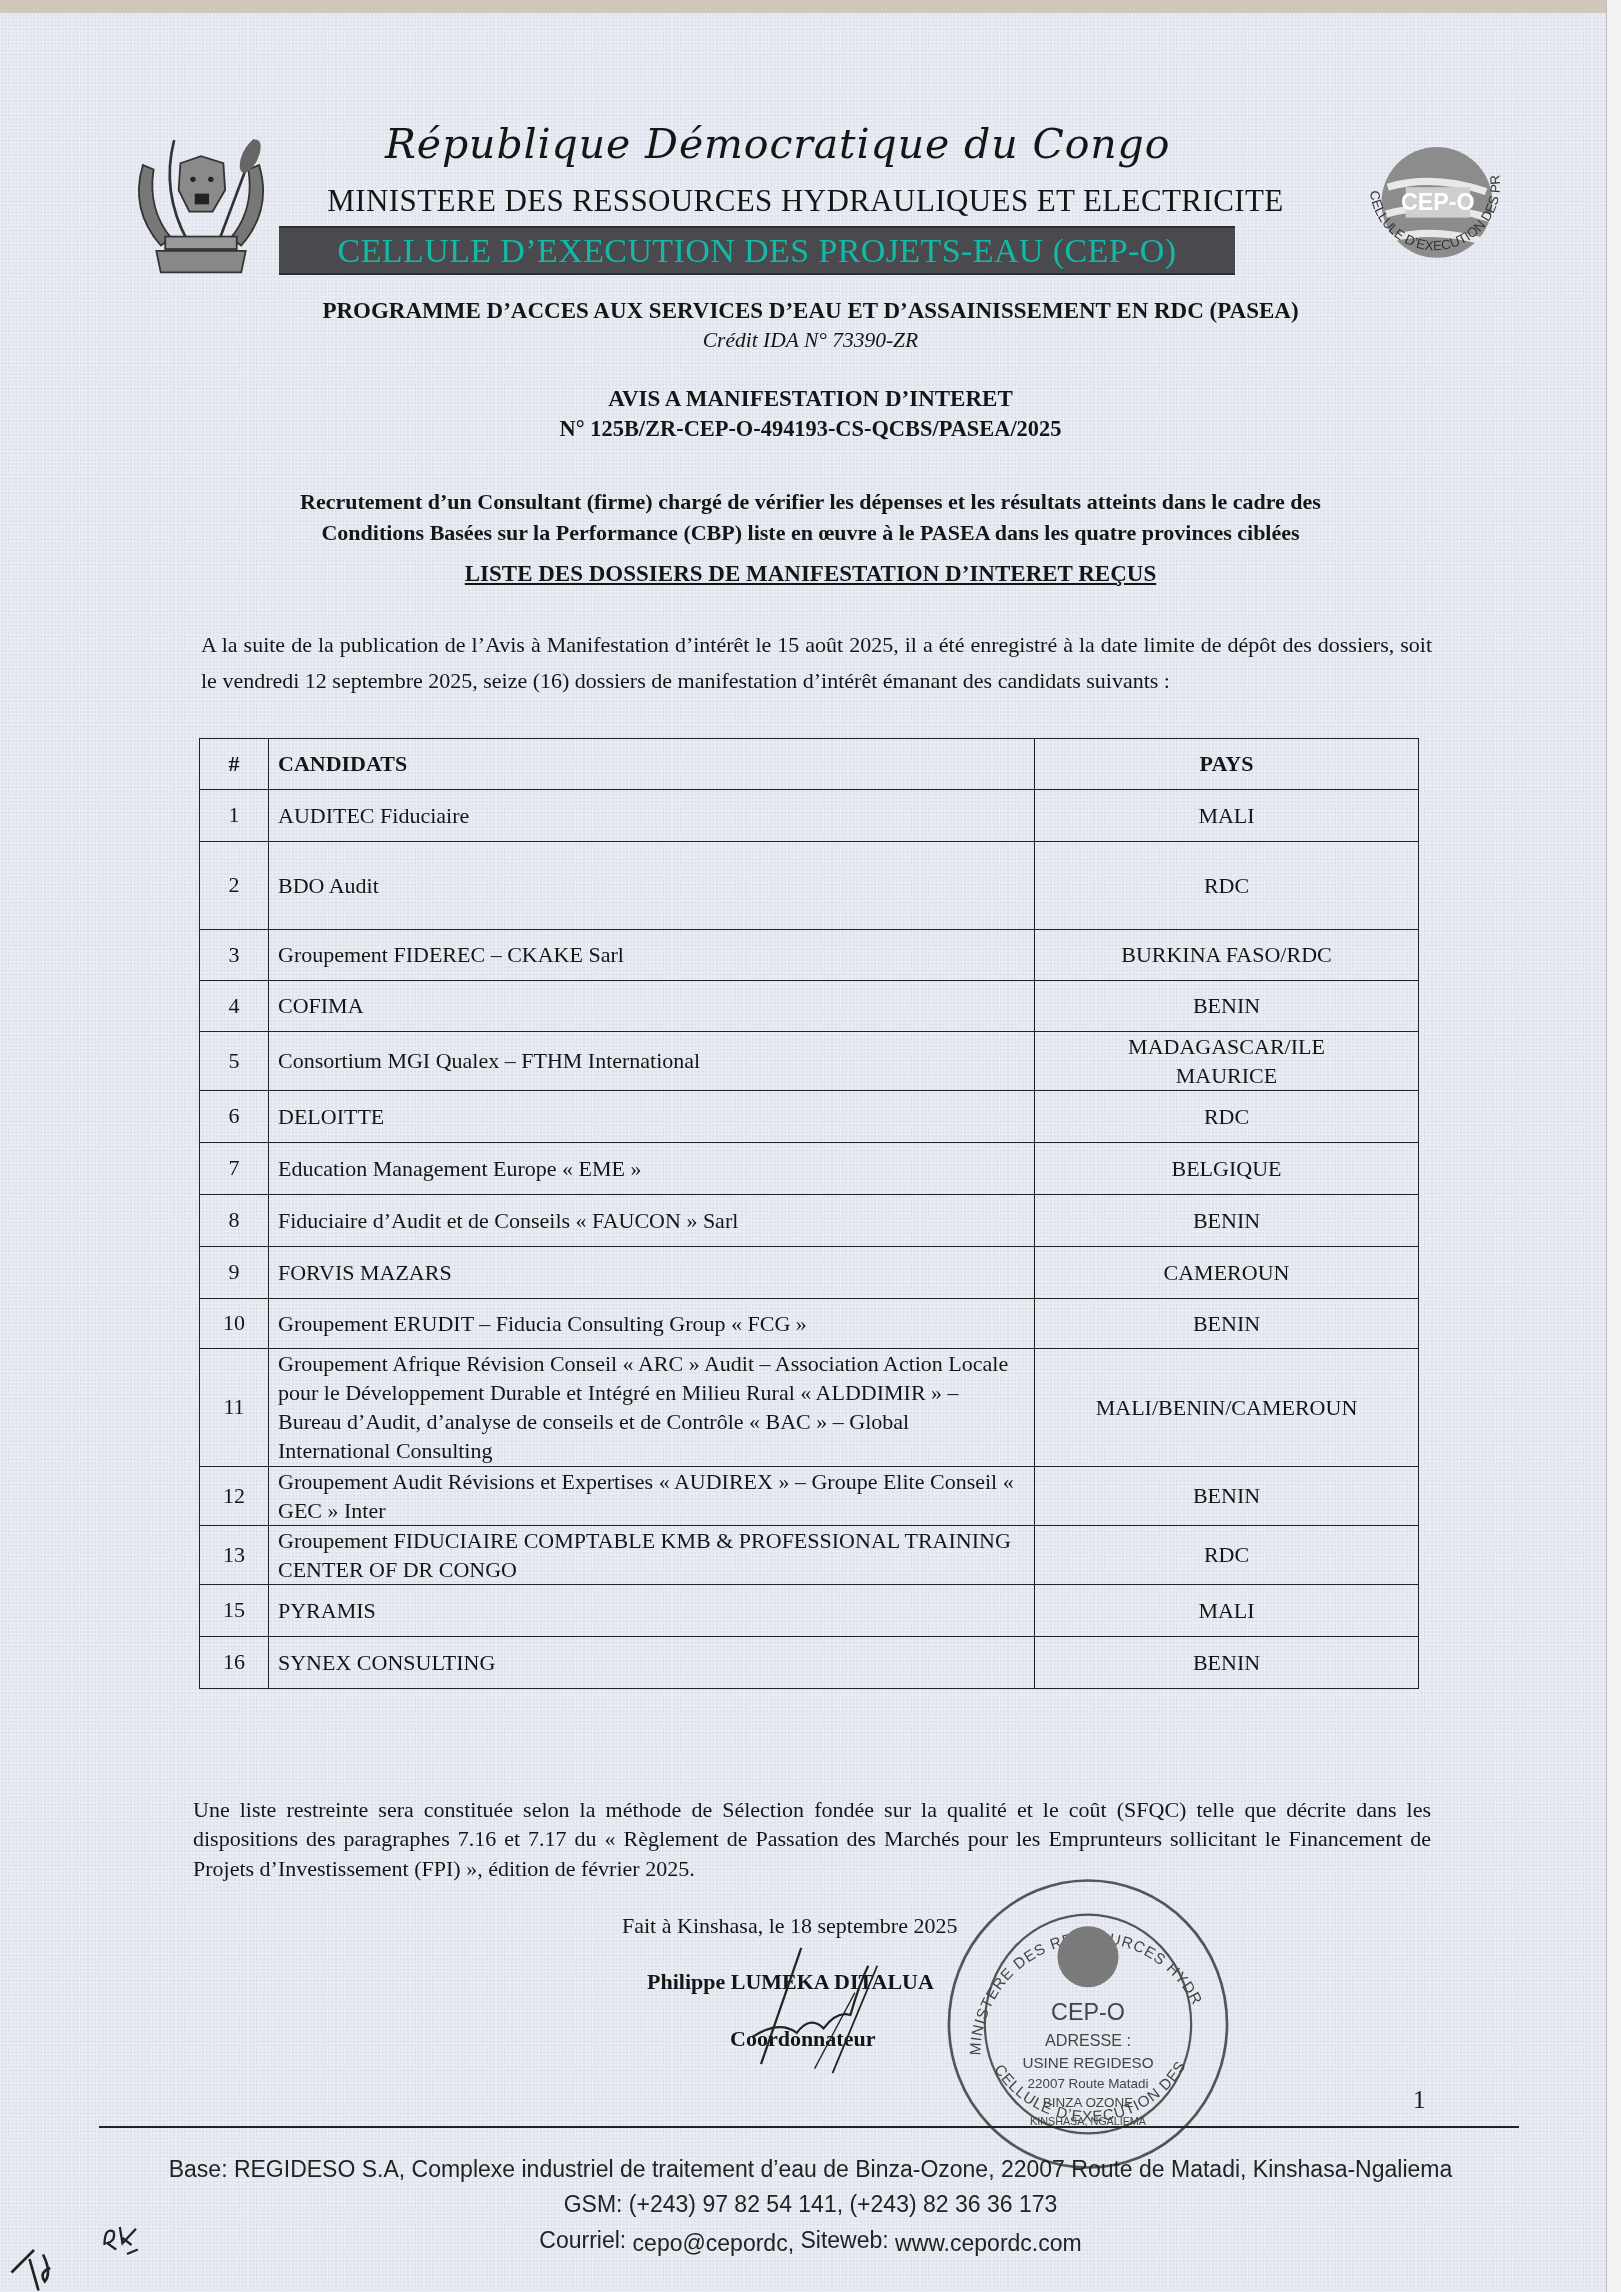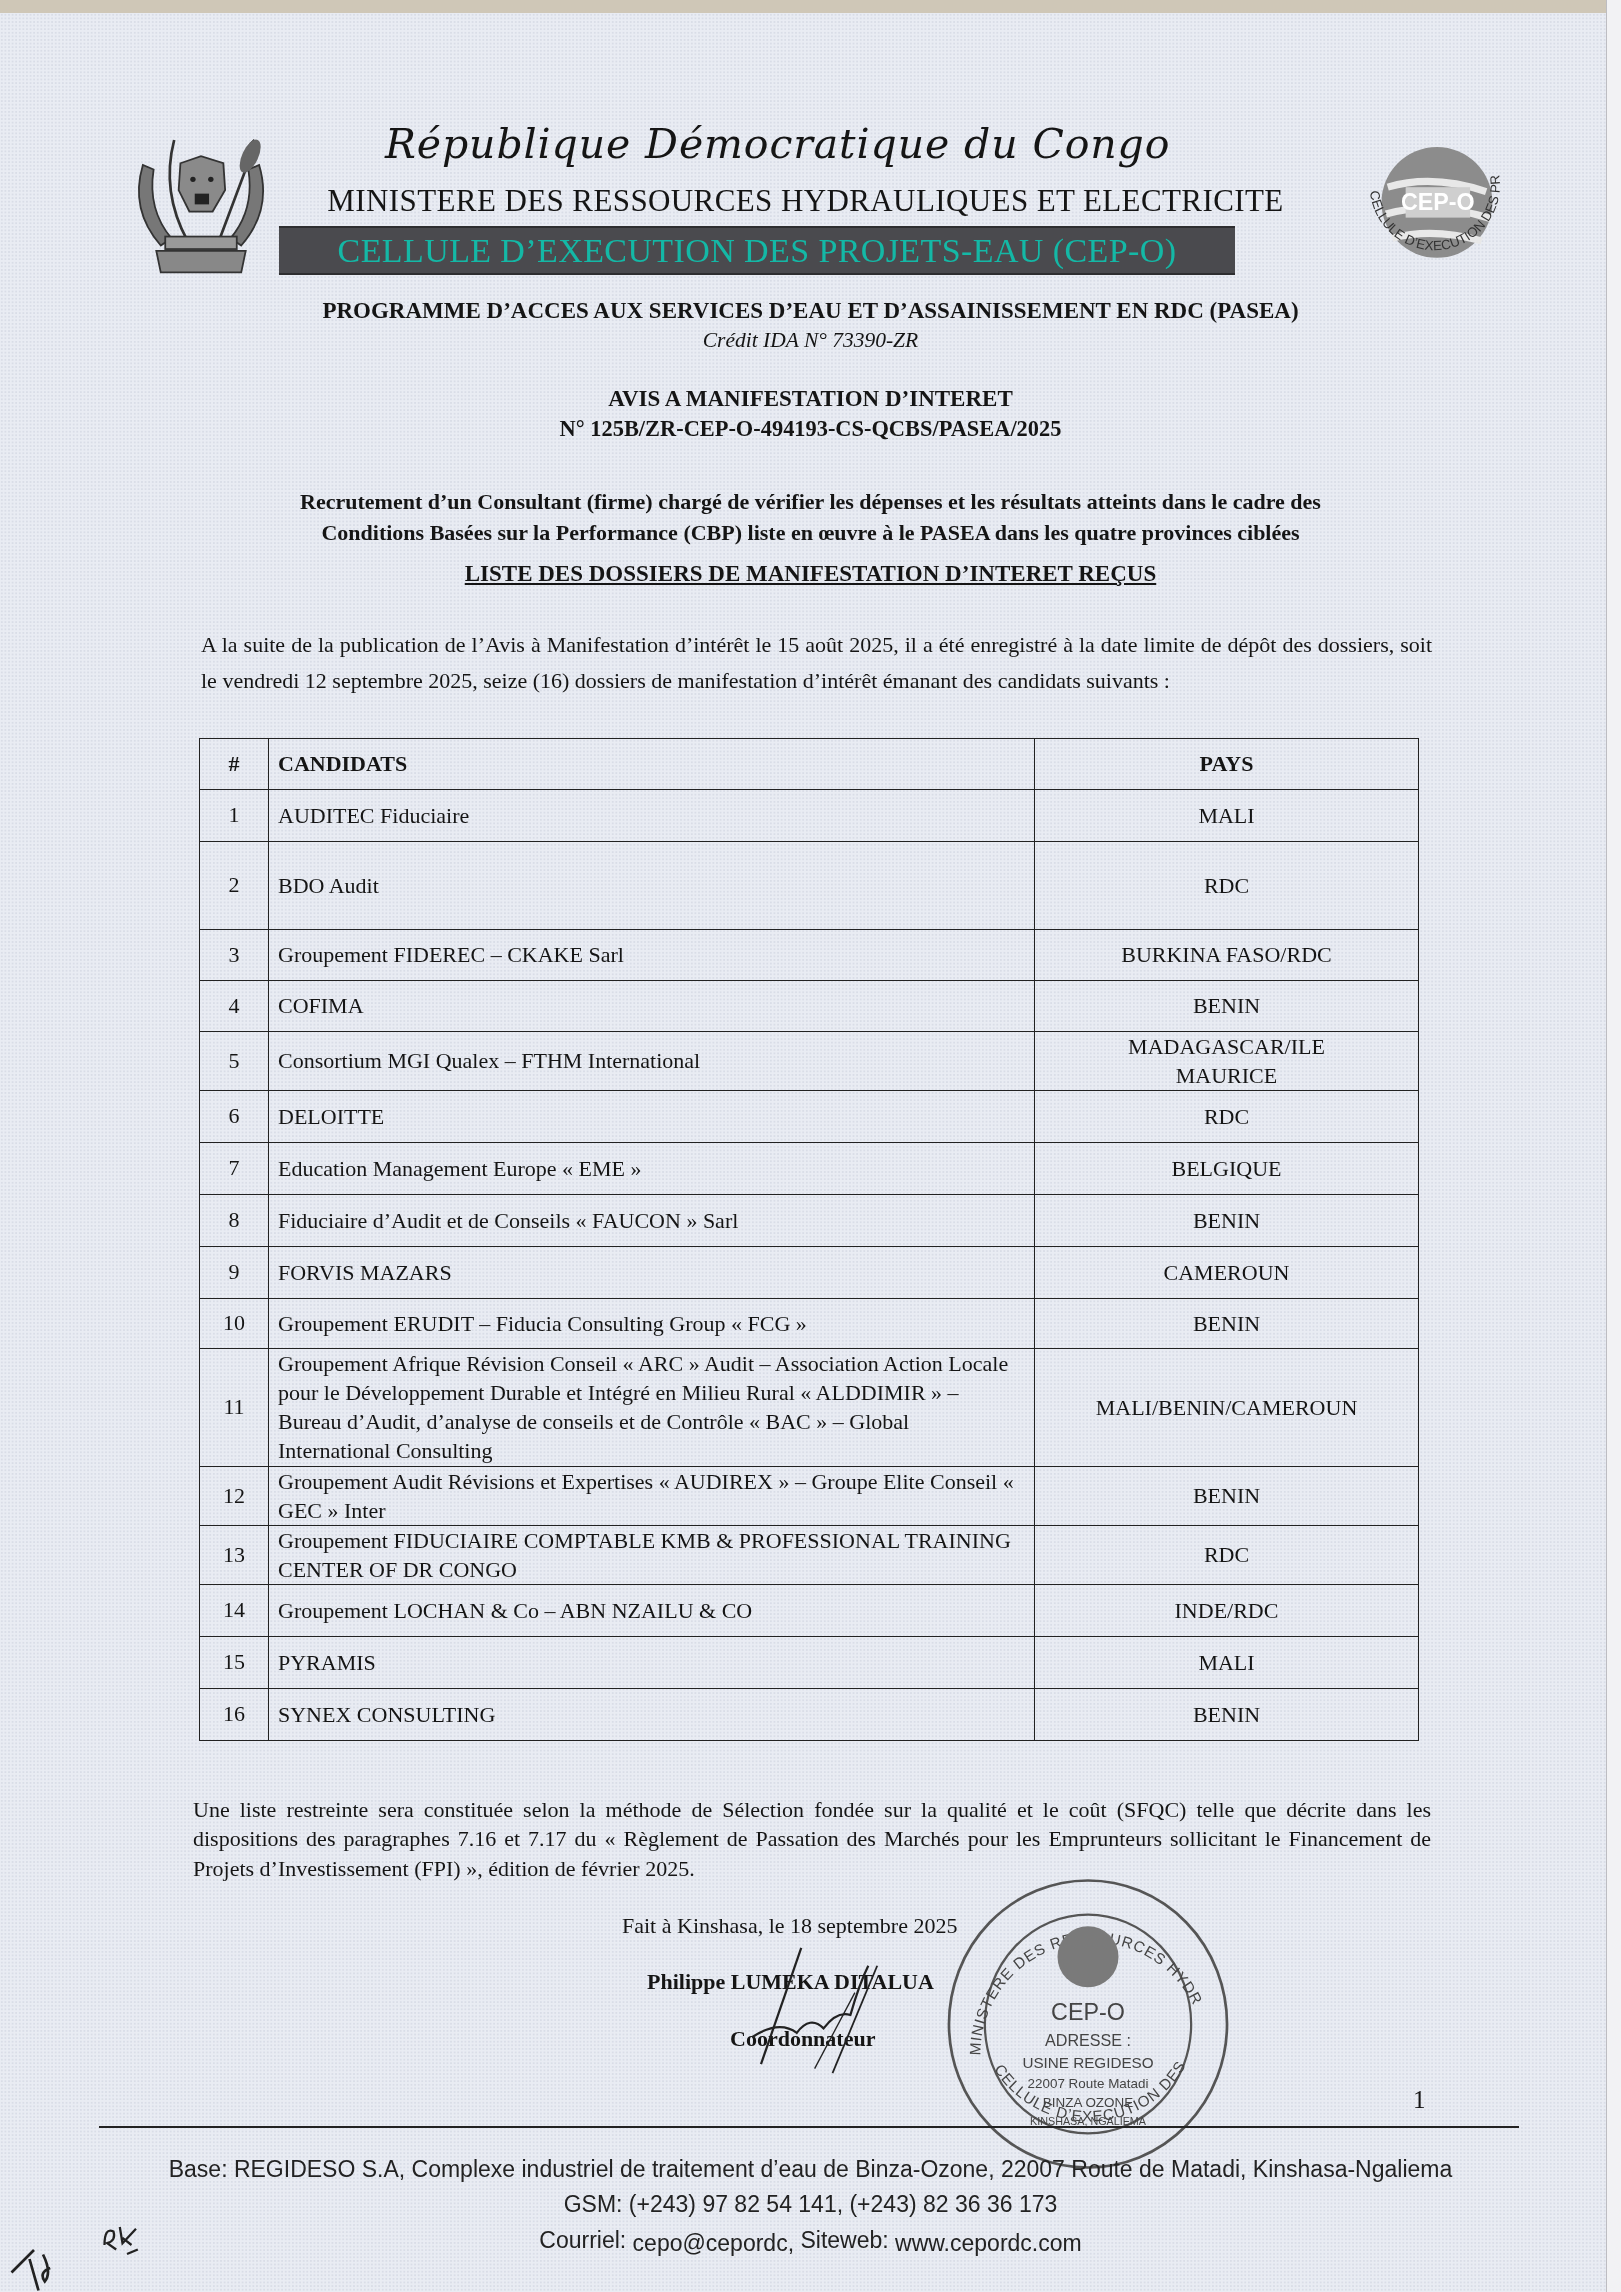--- a/index.html
+++ b/index.html
@@ -189,25 +189,20 @@
         <td class="c-num">12</td>
         <td class="c-name">Groupement Audit Révisions et Expertises « AUDIREX » – Groupe Elite Conseil « GEC » Inter</td>
         <td class="c-pays">BENIN</td>
       </tr>
       <tr style="height:59px">
         <td class="c-num">13</td>
         <td class="c-name">Groupement FIDUCIAIRE COMPTABLE KMB &amp; PROFESSIONAL TRAINING CENTER OF DR CONGO</td>
         <td class="c-pays">RDC</td>
       </tr>
       <tr style="height:52px">
-        <td class="c-num">14</td>
-        <td class="c-name">Groupement LOCHAN &amp; Co – ABN NZAILU &amp; CO</td>
-        <td class="c-pays">INDE/RDC</td>
-      </tr>
-      <tr style="height:52px">
         <td class="c-num">15</td>
         <td class="c-name">PYRAMIS</td>
         <td class="c-pays">MALI</td>
       </tr>
       <tr style="height:52px">
         <td class="c-num">16</td>
         <td class="c-name">SYNEX CONSULTING</td>
         <td class="c-pays">BENIN</td>
       </tr>
     </tbody>

